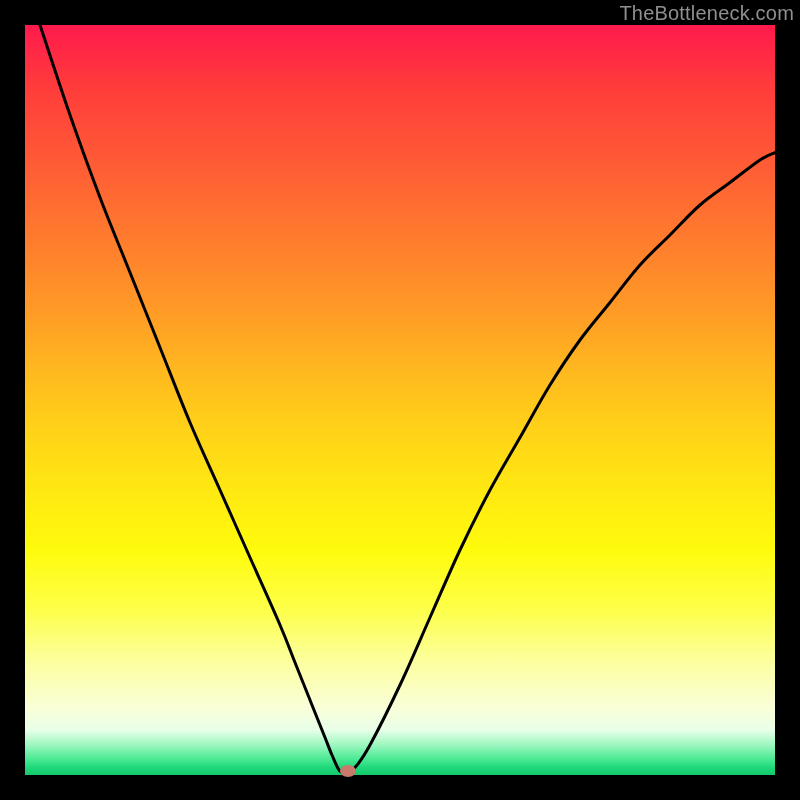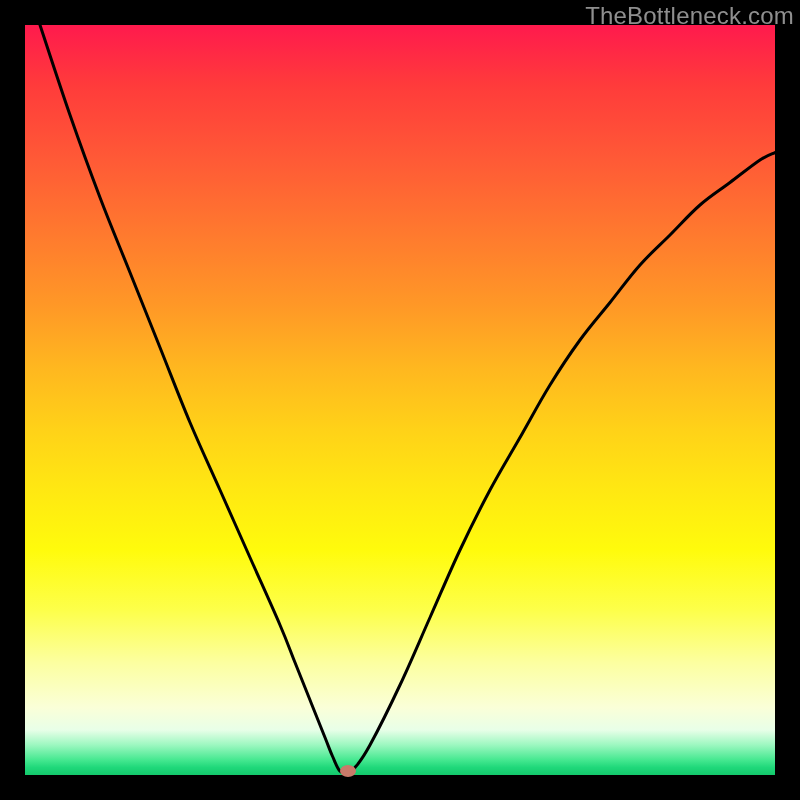--- a/index.html
+++ b/index.html
@@ -55,21 +55,21 @@
     height: 12px;
     background: #c97a6a;
     border-radius: 50%;
     transform: translate(-50%, -50%);
   }
   .watermark {
     position: absolute;
     top: 2px;
     right: 6px;
     color: #8f8f8f;
-    font-size: 24px;
+    font-size: 20px;
     font-weight: 500;
     letter-spacing: 0.2px;
     user-select: none;
   }
 </style>
 </head>
 <body>
 
 <div class="chart-container">
 

